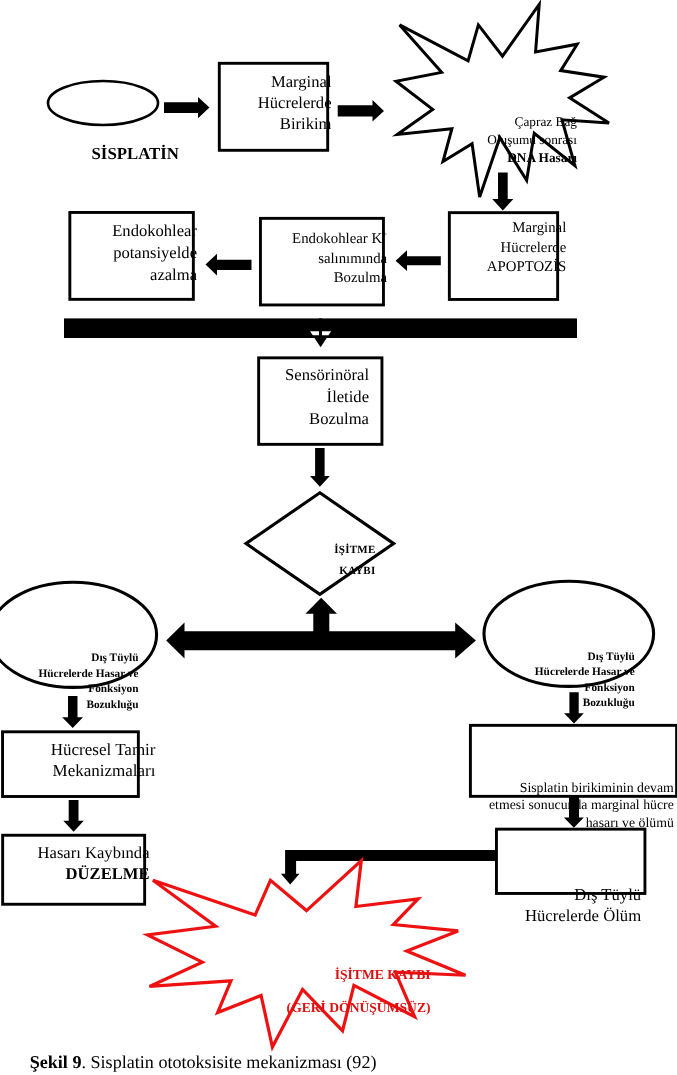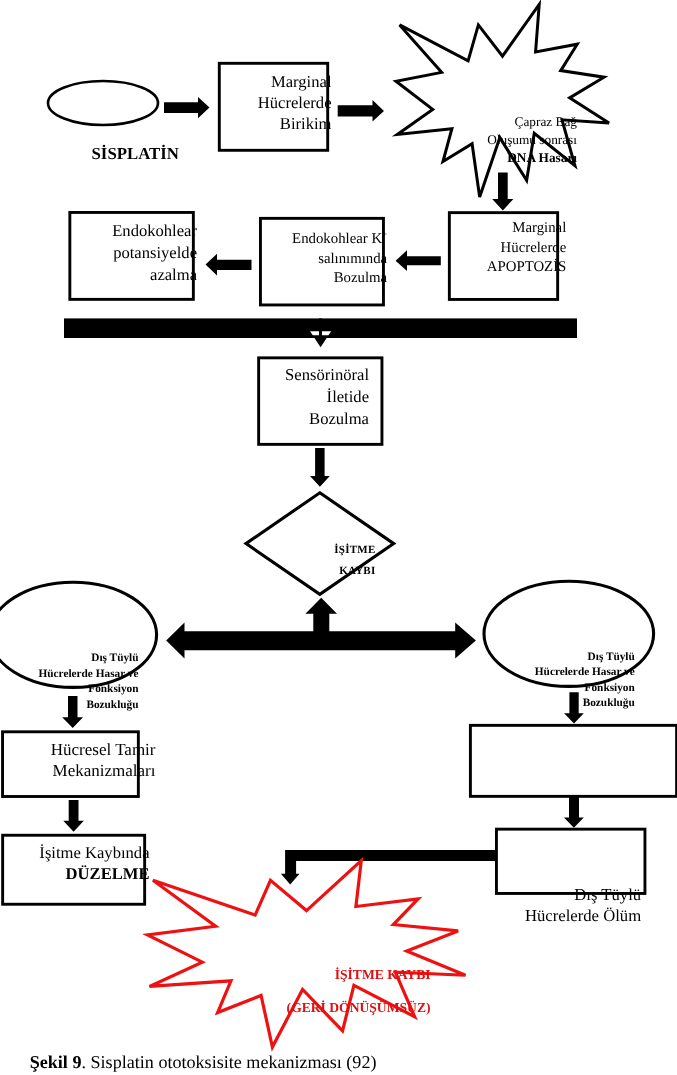--- a/index.html
+++ b/index.html
@@ -113,22 +113,25 @@
 Bozukluğu</div>
 
 <div class="lbl ctr" style="left:504.8px;top:601.6px;width:130px;font-size:11.3px;line-height:15.6px;font-weight:bold;">Dış Tüylü
 Hücrelerde Hasar ve
 Fonksiyon
 Bozukluğu</div>
 
 <div class="lbl lft" style="left:14.5px;top:738.5px;width:135px;font-size:17px;line-height:21px;margin-left:6px;">Hücresel Tamir
 Mekanizmaları</div>
 
-<div class="lbl lft" style="left:14.5px;top:841.8px;width:135px;font-size:16.6px;line-height:21.6px;white-space:normal;"><span>İşitme Kaybında</span><br><span style="font-weight:bold;margin-top:18px;">DÜZELME</span></div>
+<div class="lbl lft" style="left:14.5px;top:841.8px;width:135px;font-size:16.6px;line-height:21.6px;white-space:normal;"><span>Hasarı Kaybında</span><br><span style="font-weight:bold;margin-top:18px;">DÜZELME</span></div>
 
+<div class="lbl ctr" style="left:473.8px;top:731px;width:200px;font-size:13.8px;line-height:17.4px;">Sisplatin birikiminin devam
+etmesi sonucunda marginal hücre
+hasarı ve ölümü</div>
 
 <div class="lbl ctr" style="left:501.2px;top:835.5px;width:140px;font-size:16.7px;line-height:21.9px;">Dış Tüylü
 Hücrelerde Ölüm</div>
 
 <div class="lbl ctr" style="left:180.5px;top:909.5px;width:250px;font-size:13.6px;font-weight:bold;color:#dd1111;line-height:33.5px;white-space:normal;"><span>İŞİTME KAYBI</span><br><span>(GERİ DÖNÜŞÜMSÜZ)</span></div>
 
 <div class="caption" style="left:29.7px;top:1051.5px;font-size:18.1px;line-height:20px;"><span style="font-weight:bold;">Şekil 9</span><span>. Sisplatin ototoksisite mekanizması (92)</span></div>
 </div>
 
 </body></html>

